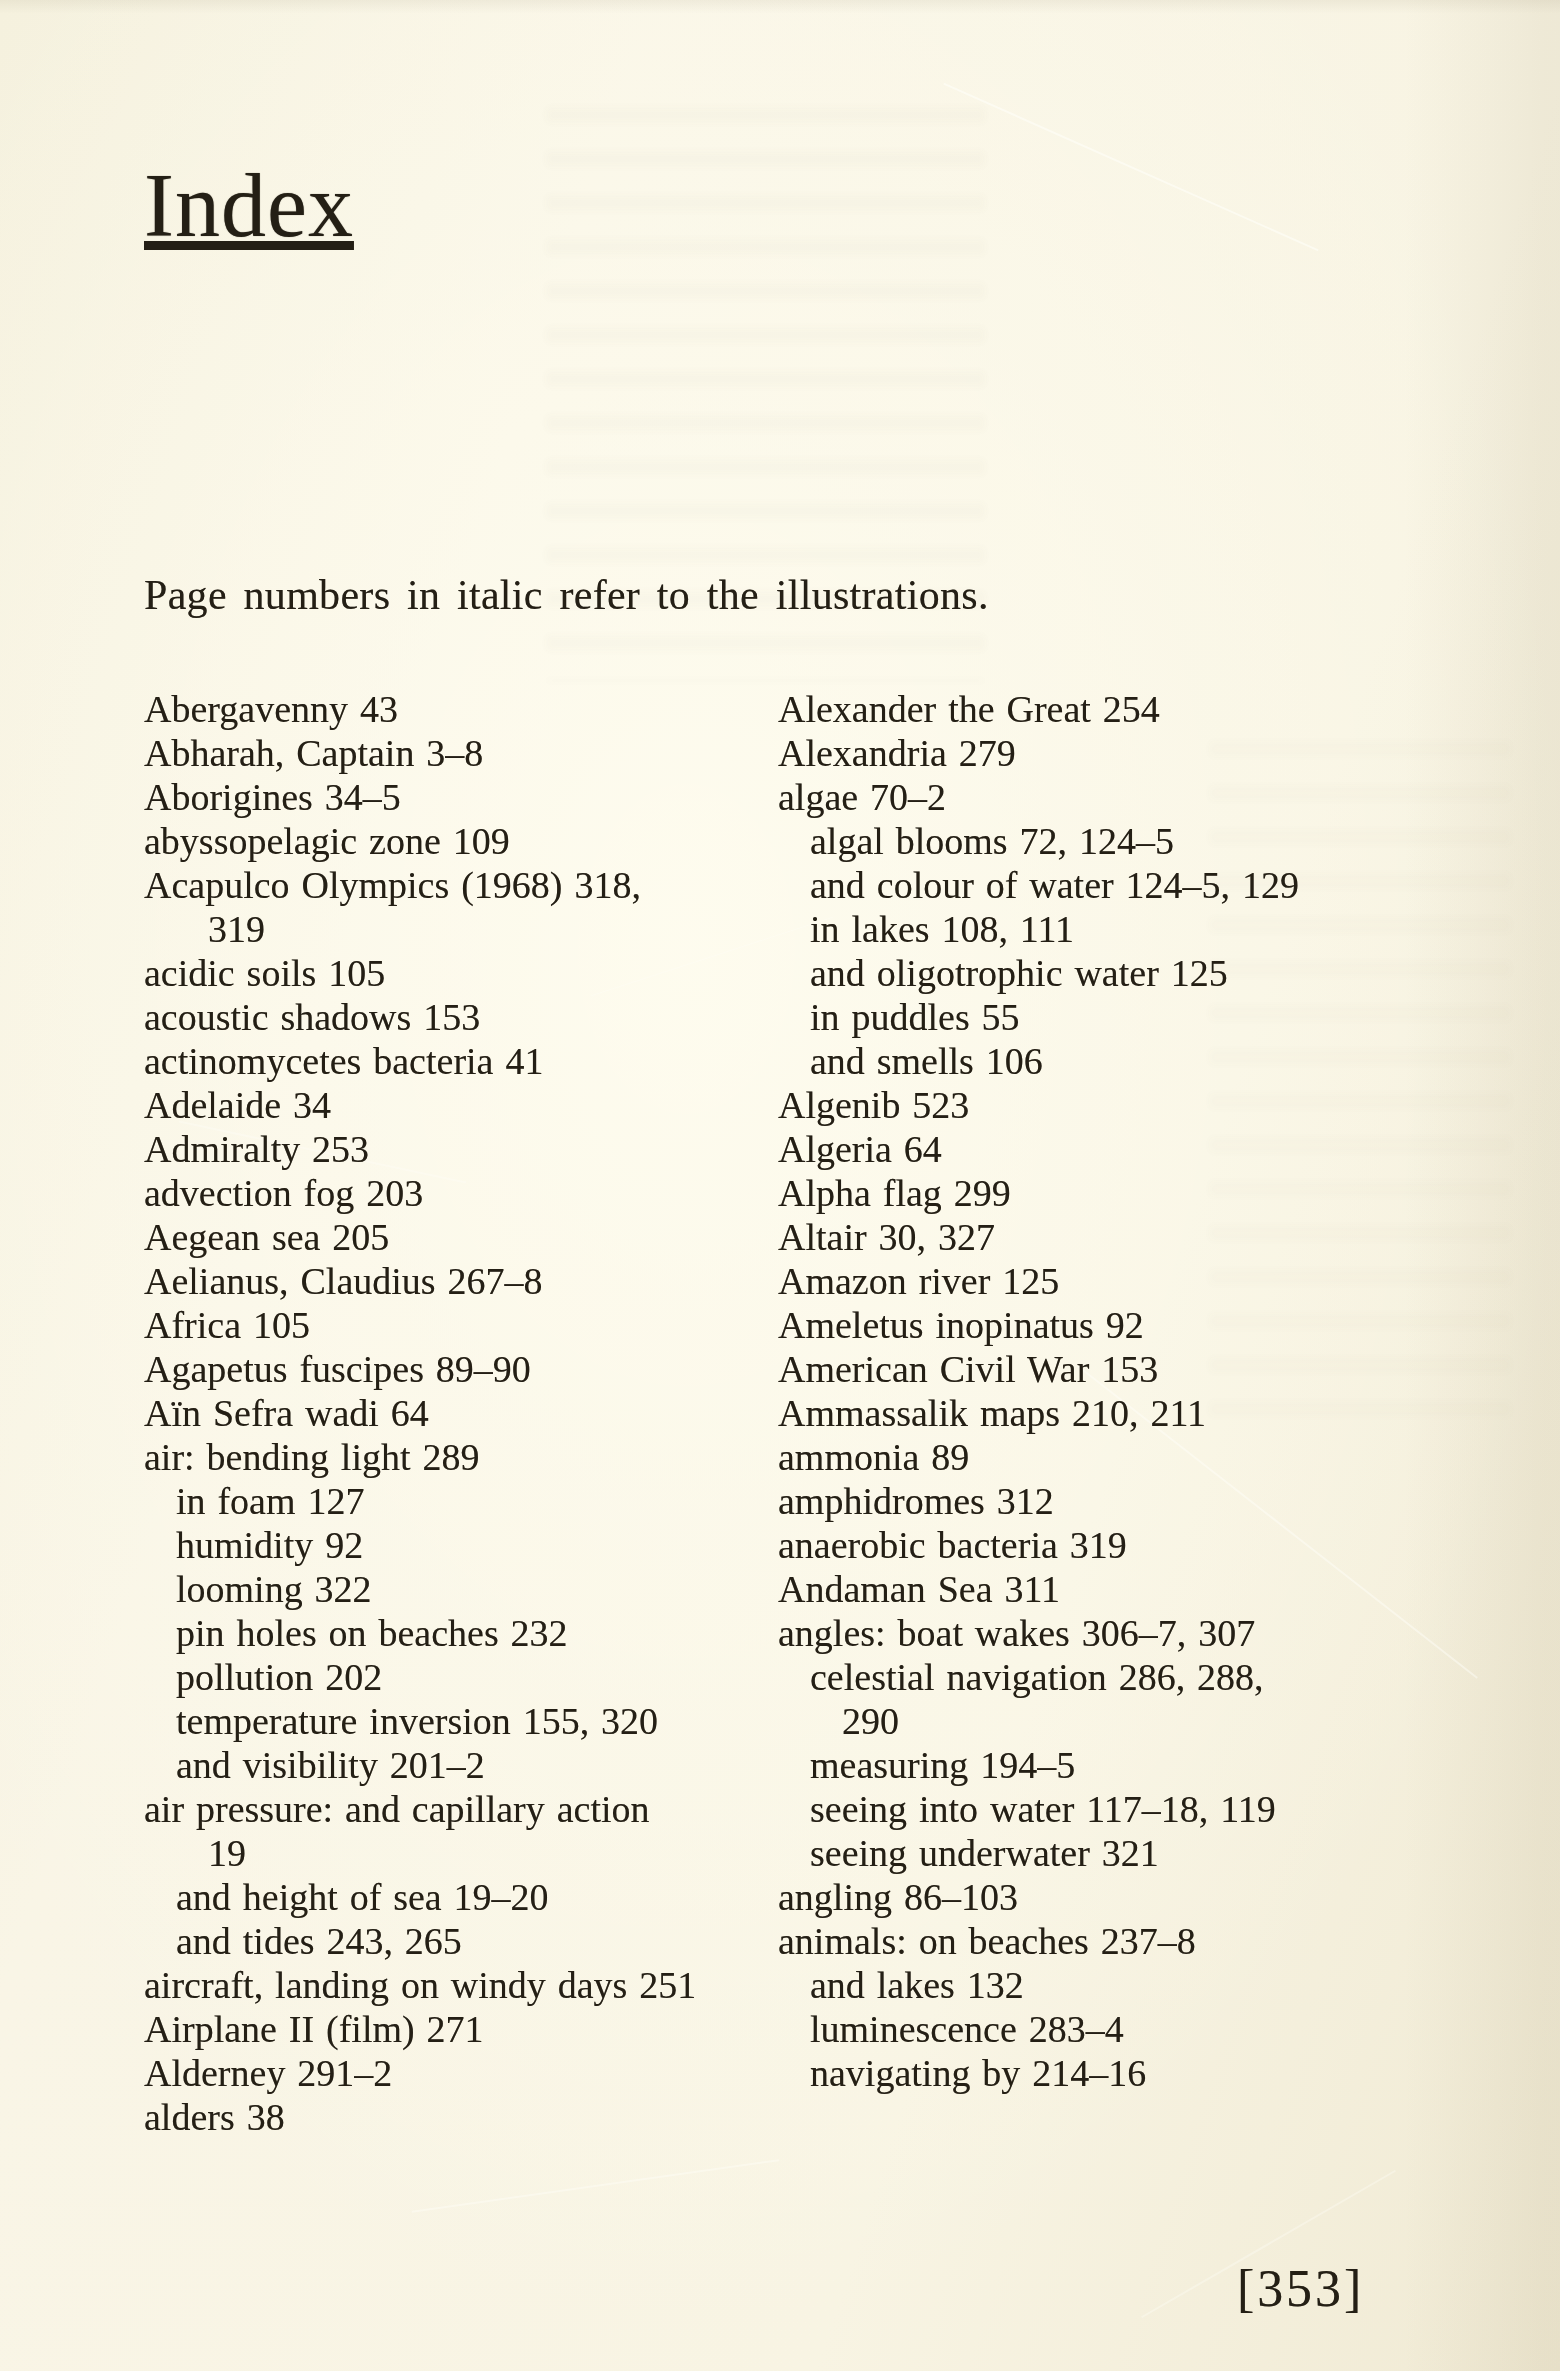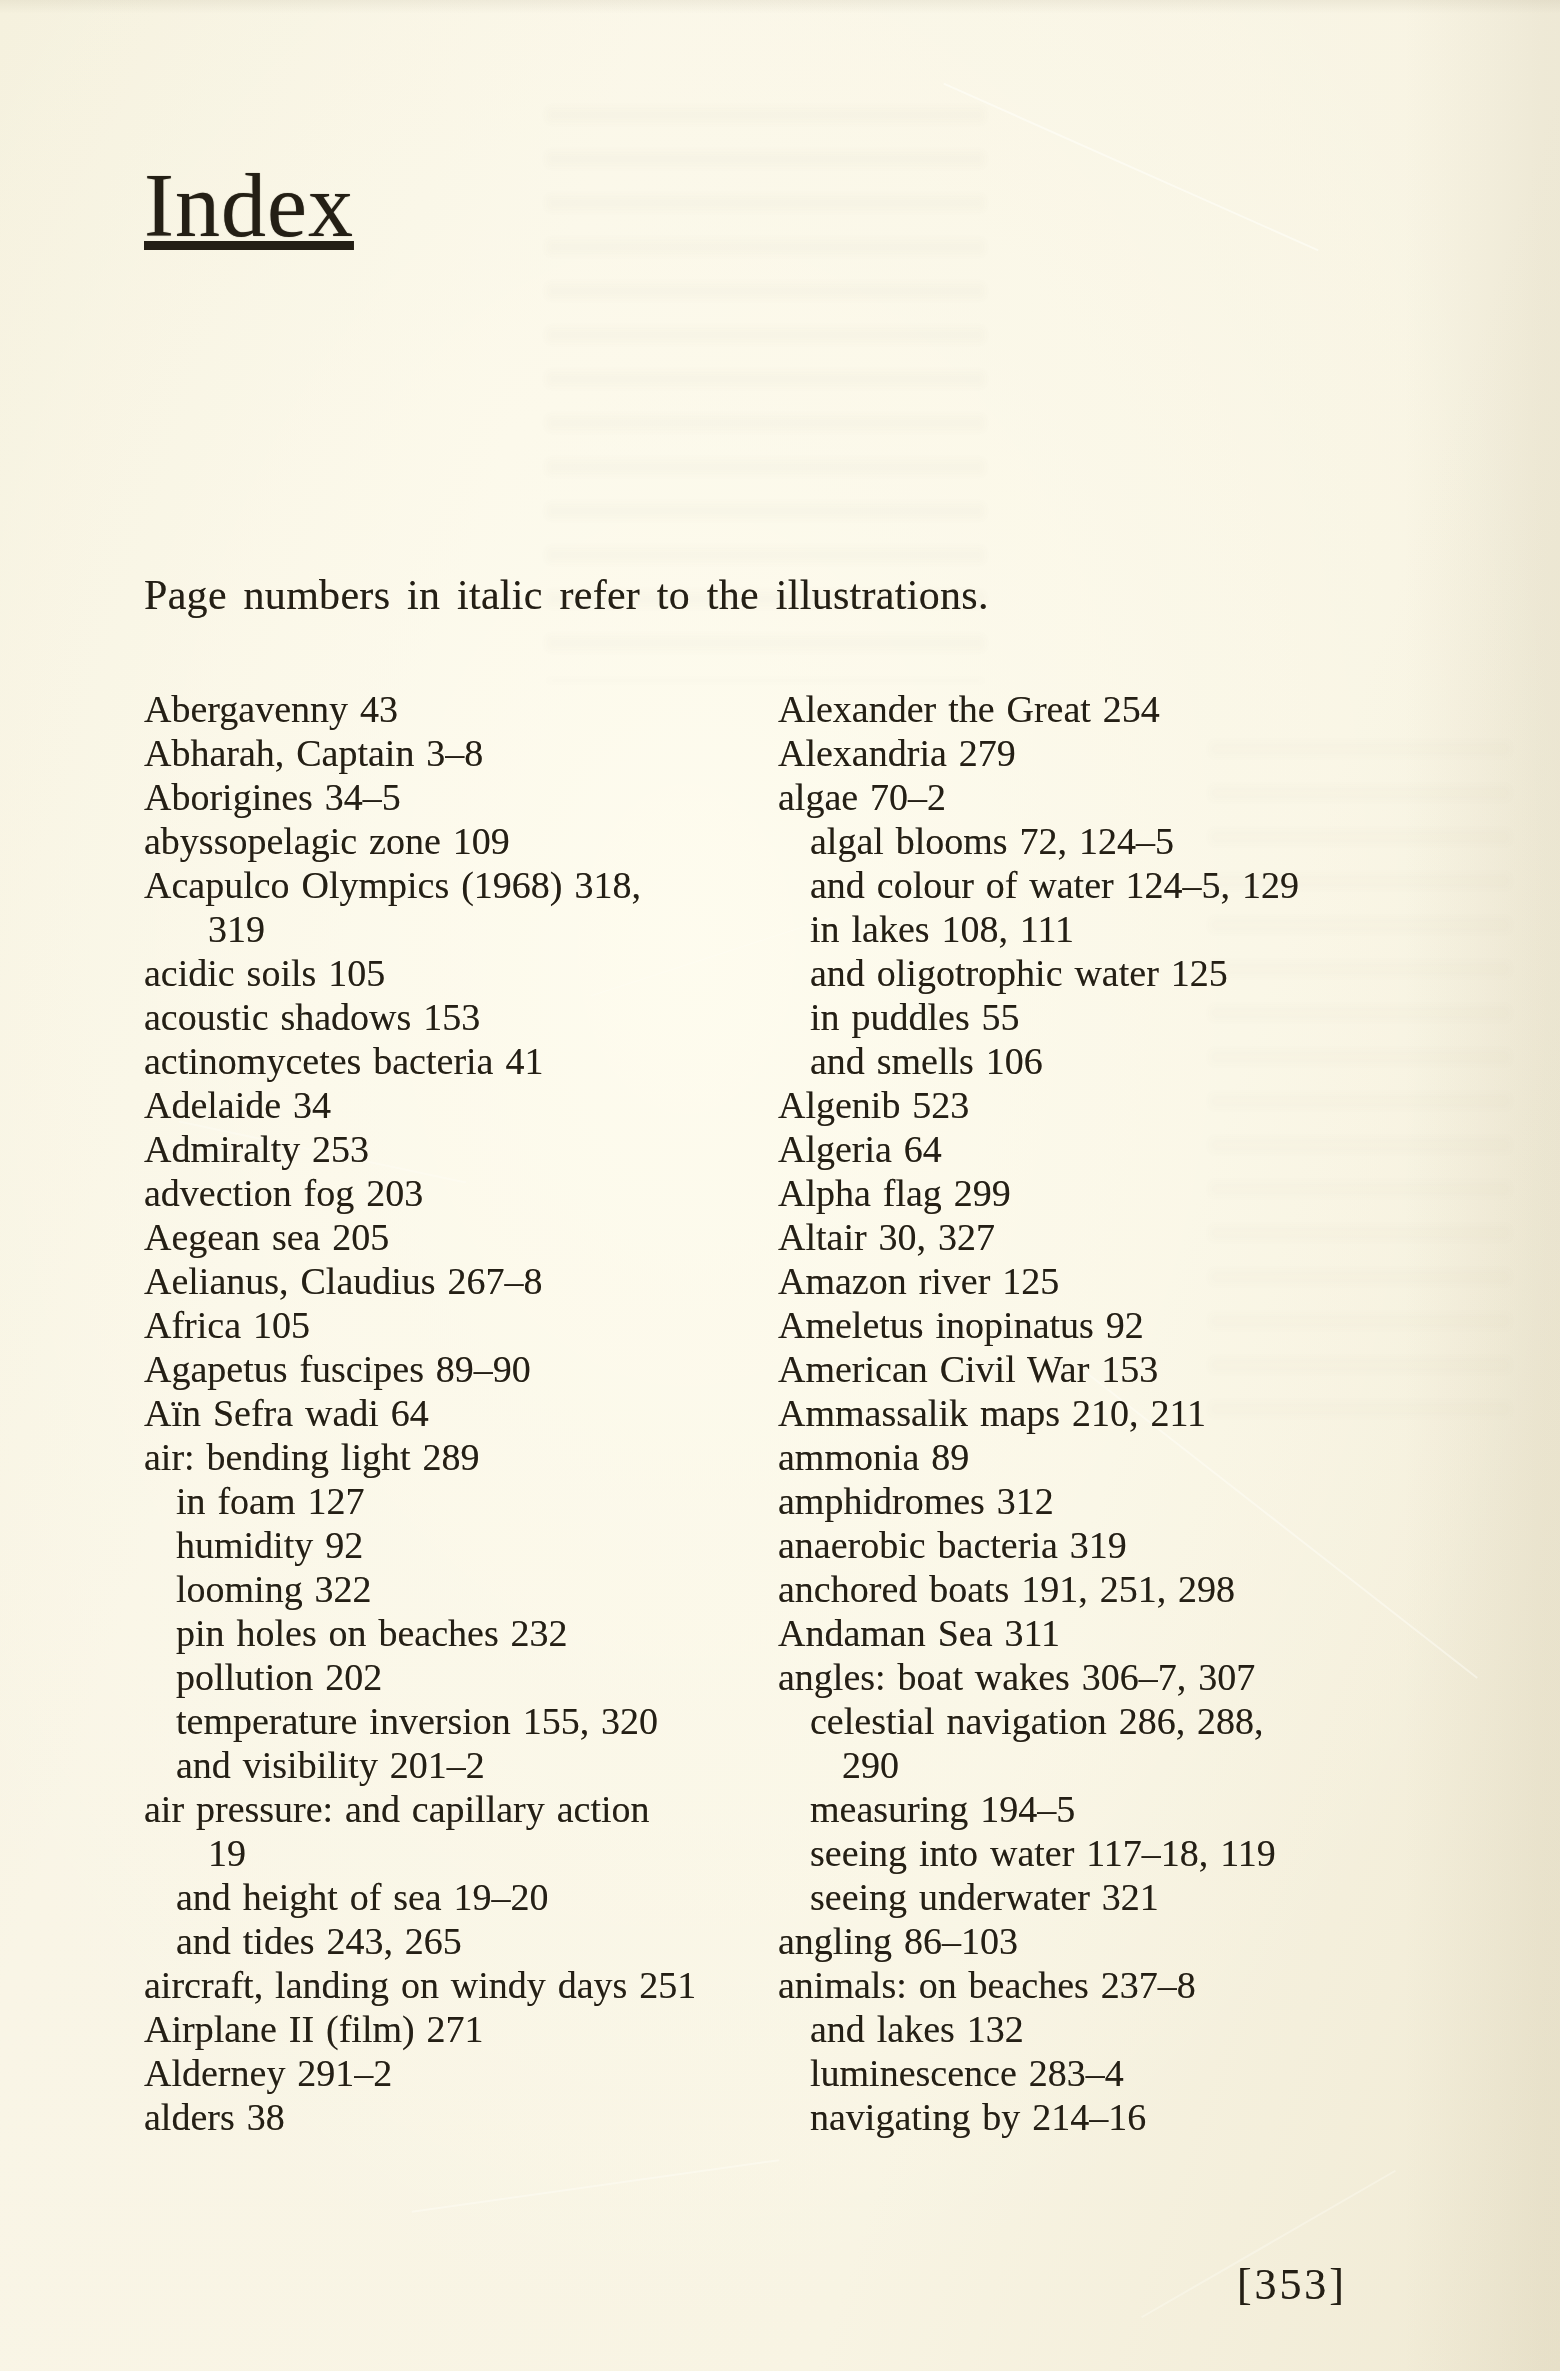--- a/index.html
+++ b/index.html
@@ -56,21 +56,21 @@
 
   .entry { white-space:nowrap; }
   .entry.ind1 { padding-left:32px; }
   .entry.ind2 { padding-left:64px; }
 
   .it { }
 
   .folio {
     position:absolute;
     left:1237px; top:2259px;
-    font-size:44px;
+    font-size:52px;
     letter-spacing:2.9px;
     text-shadow:0 0 0.5px rgba(30,25,15,0.5);
   }
 
   
   .crease {
     position:absolute;
     background:rgba(255,255,250,0.55);
     pointer-events:none;
   }
@@ -161,21 +161,20 @@
       <div class="entry ind0"><span>Algeria 64</span></div>
       <div class="entry ind0"><span>Alpha flag 299</span></div>
       <div class="entry ind0"><span>Altair 30, 327</span></div>
       <div class="entry ind0"><span>Amazon river 125</span></div>
       <div class="entry ind0"><span class="it">Ameletus inopinatus</span><span> 92</span></div>
       <div class="entry ind0"><span>American Civil War 153</span></div>
       <div class="entry ind0"><span>Ammassalik maps 210, 211</span></div>
       <div class="entry ind0"><span>ammonia 89</span></div>
       <div class="entry ind0"><span>amphidromes 312</span></div>
       <div class="entry ind0"><span>anaerobic bacteria 319</span></div>
-      <div class="entry ind0"><span>anchored boats 191, 251, 298</span></div>
       <div class="entry ind0"><span>Andaman Sea 311</span></div>
       <div class="entry ind0"><span>angles: boat wakes 306–7, </span><span class="it">307</span></div>
       <div class="entry ind1"><span>celestial navigation 286, 288,</span></div>
       <div class="entry ind2"><span>290</span></div>
       <div class="entry ind1"><span>measuring 194–5</span></div>
       <div class="entry ind1"><span>seeing into water 117–18, </span><span class="it">119</span></div>
       <div class="entry ind1"><span>seeing underwater 321</span></div>
       <div class="entry ind0"><span>angling 86–103</span></div>
       <div class="entry ind0"><span>animals: on beaches 237–8</span></div>
       <div class="entry ind1"><span>and lakes 132</span></div>

